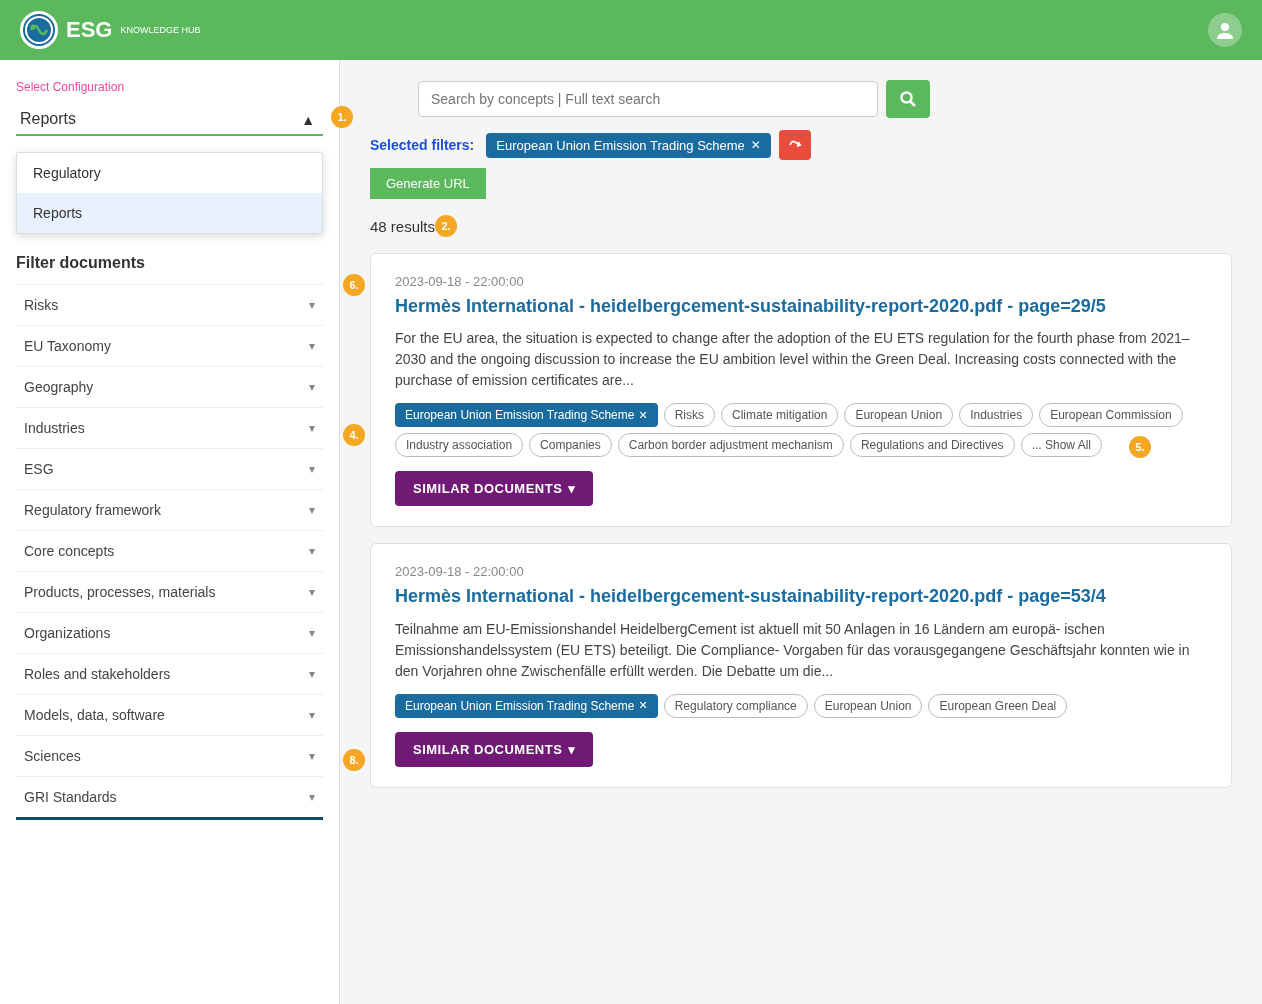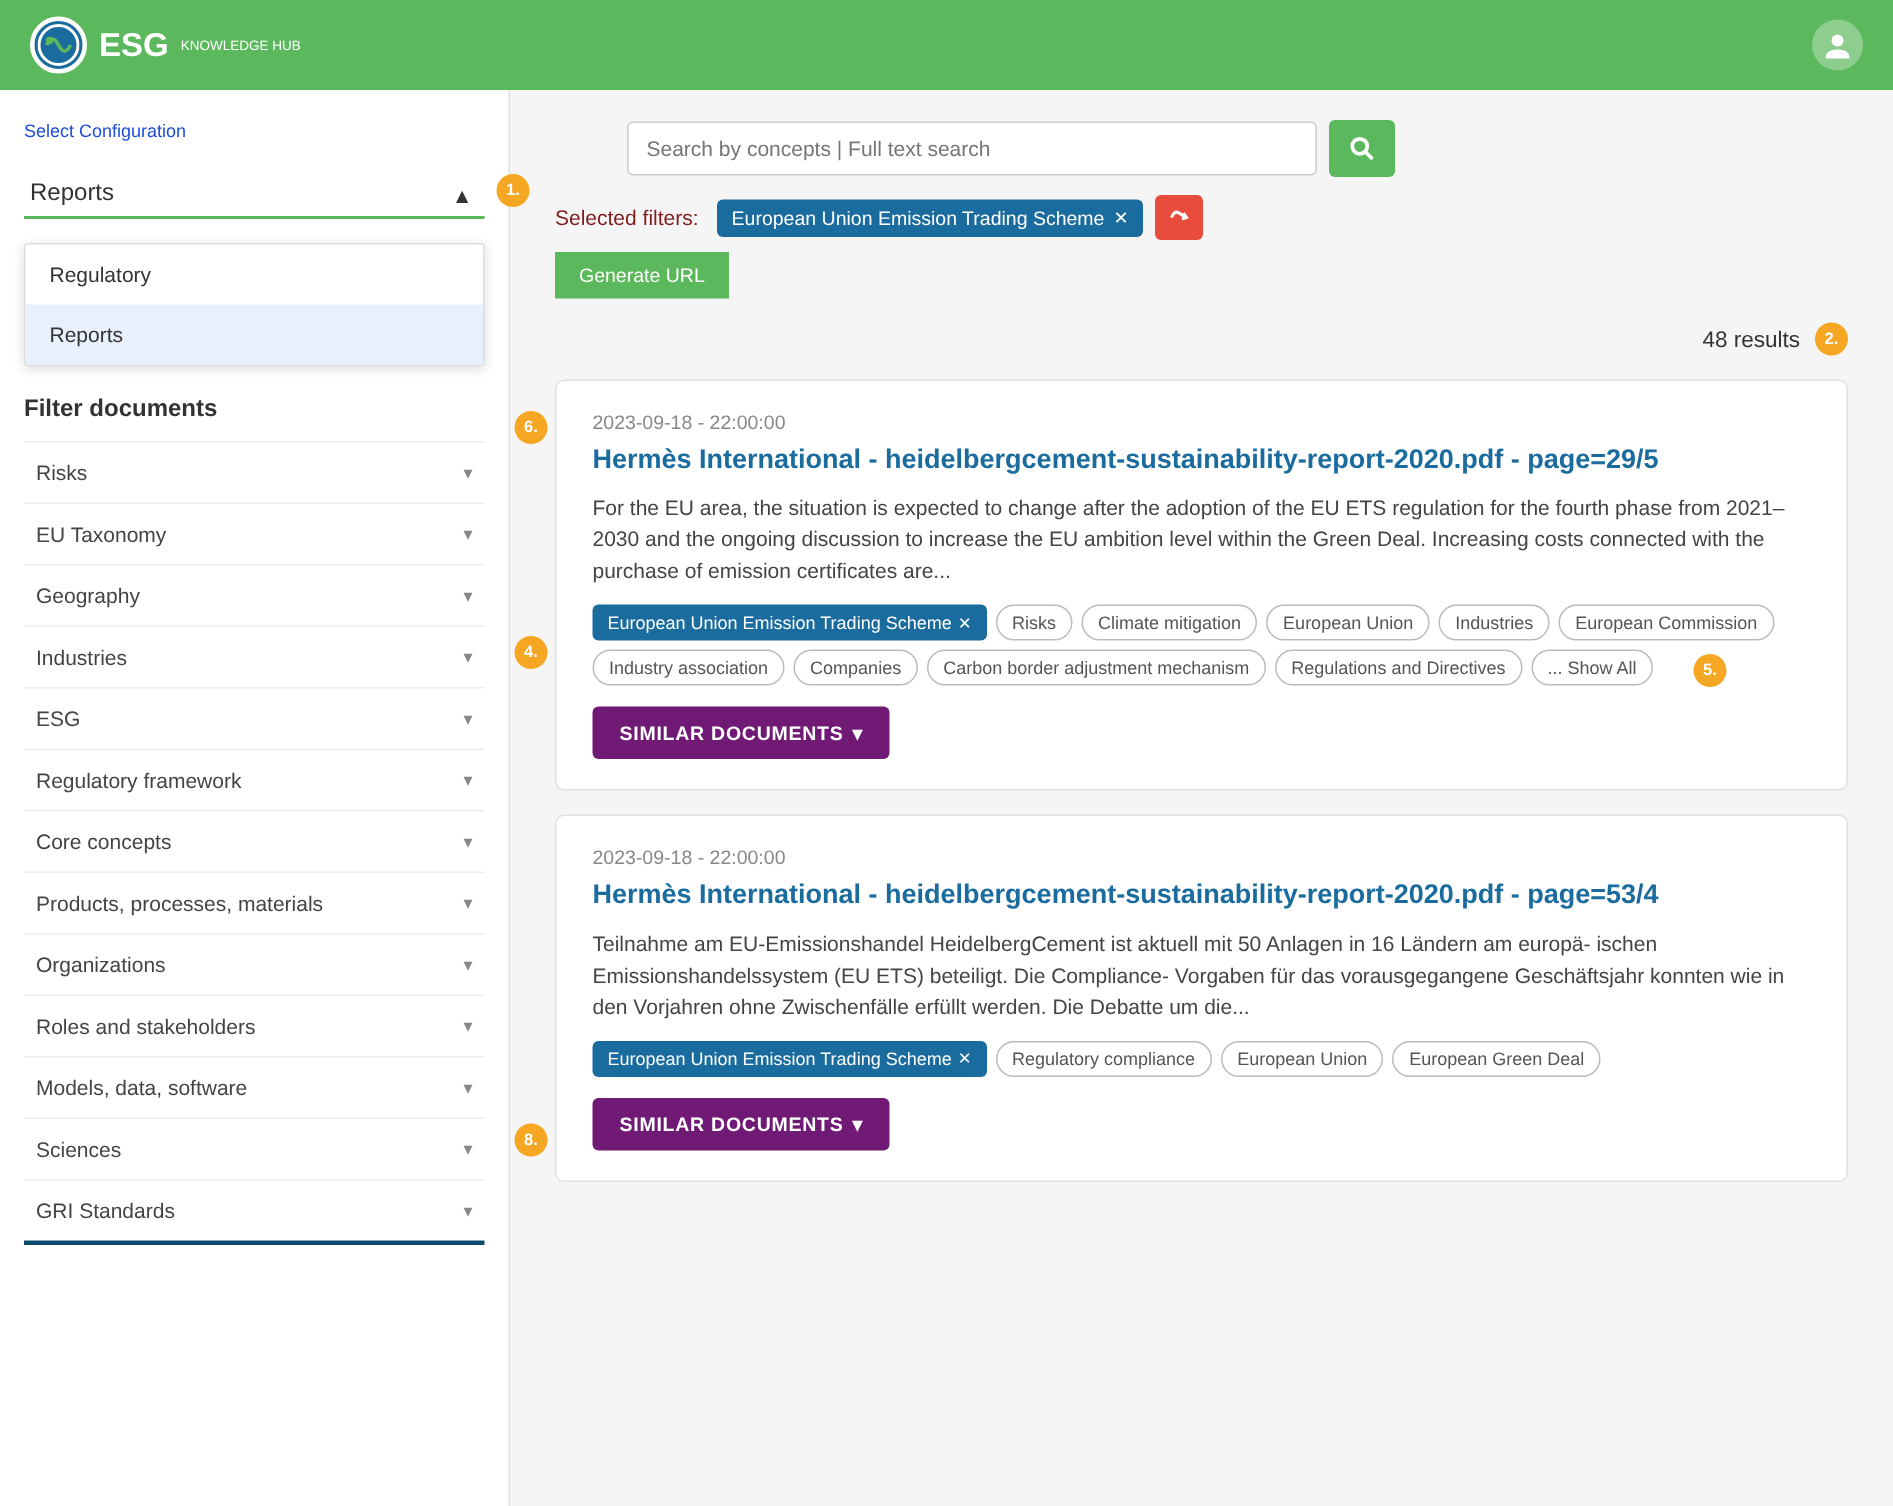--- a/index.html
+++ b/index.html
@@ -45,23 +45,23 @@
 
     
     .sidebar {
       width: 340px;
       min-width: 340px;
       background: white;
       padding: 20px 16px;
       border-right: 1px solid #ddd;
     }
     .select-config-label {
-      color: #1d4ed8;
+      color: #ec4899;
       font-size: 12px;
-      margin-bottom: 20px;
+      margin-bottom: 10px;
     }
     .config-select-wrapper {
       position: relative;
       margin-bottom: 16px;
     }
     .config-select-input {
       width: 100%;
       border: none;
       border-bottom: 2px solid #5cb85c;
       padding: 6px 30px 6px 4px;
@@ -152,23 +152,24 @@
 
     
     .filters-row {
       display: flex;
       align-items: center;
       gap: 8px;
       flex-wrap: wrap;
       margin-bottom: 8px;
     }
     .filters-label {
-      color: #7f1d1d;
+      color: #1d4ed8;
       font-size: 14px;
       margin-right: 4px;
+      font-weight: bold;
     }
     .filter-tag-blue {
       background: #1a6b9e;
       color: white;
       border-radius: 4px;
       padding: 5px 10px;
       font-size: 13px;
       display: flex; align-items: center; gap: 6px;
     }
     .filter-tag-close { cursor: pointer; font-size: 12px; }
@@ -189,23 +190,22 @@
       color: white;
       border: none;
       border-radius: 0;
       padding: 8px 16px;
       font-size: 13px;
       cursor: pointer;
     }
 
     
     .results-row {
-      display: flex; align-items: center; gap: 10px;
+      display: flex; align-items: center; gap: 0;
       margin-bottom: 16px;
-      justify-content: flex-end;
     }
     .results-count { font-size: 15px; color: #333; }
 
     
     .result-card {
       background: white;
       border-radius: 6px;
       border: 1px solid #e0e0e0;
       padding: 20px 24px;
       margin-bottom: 16px;

